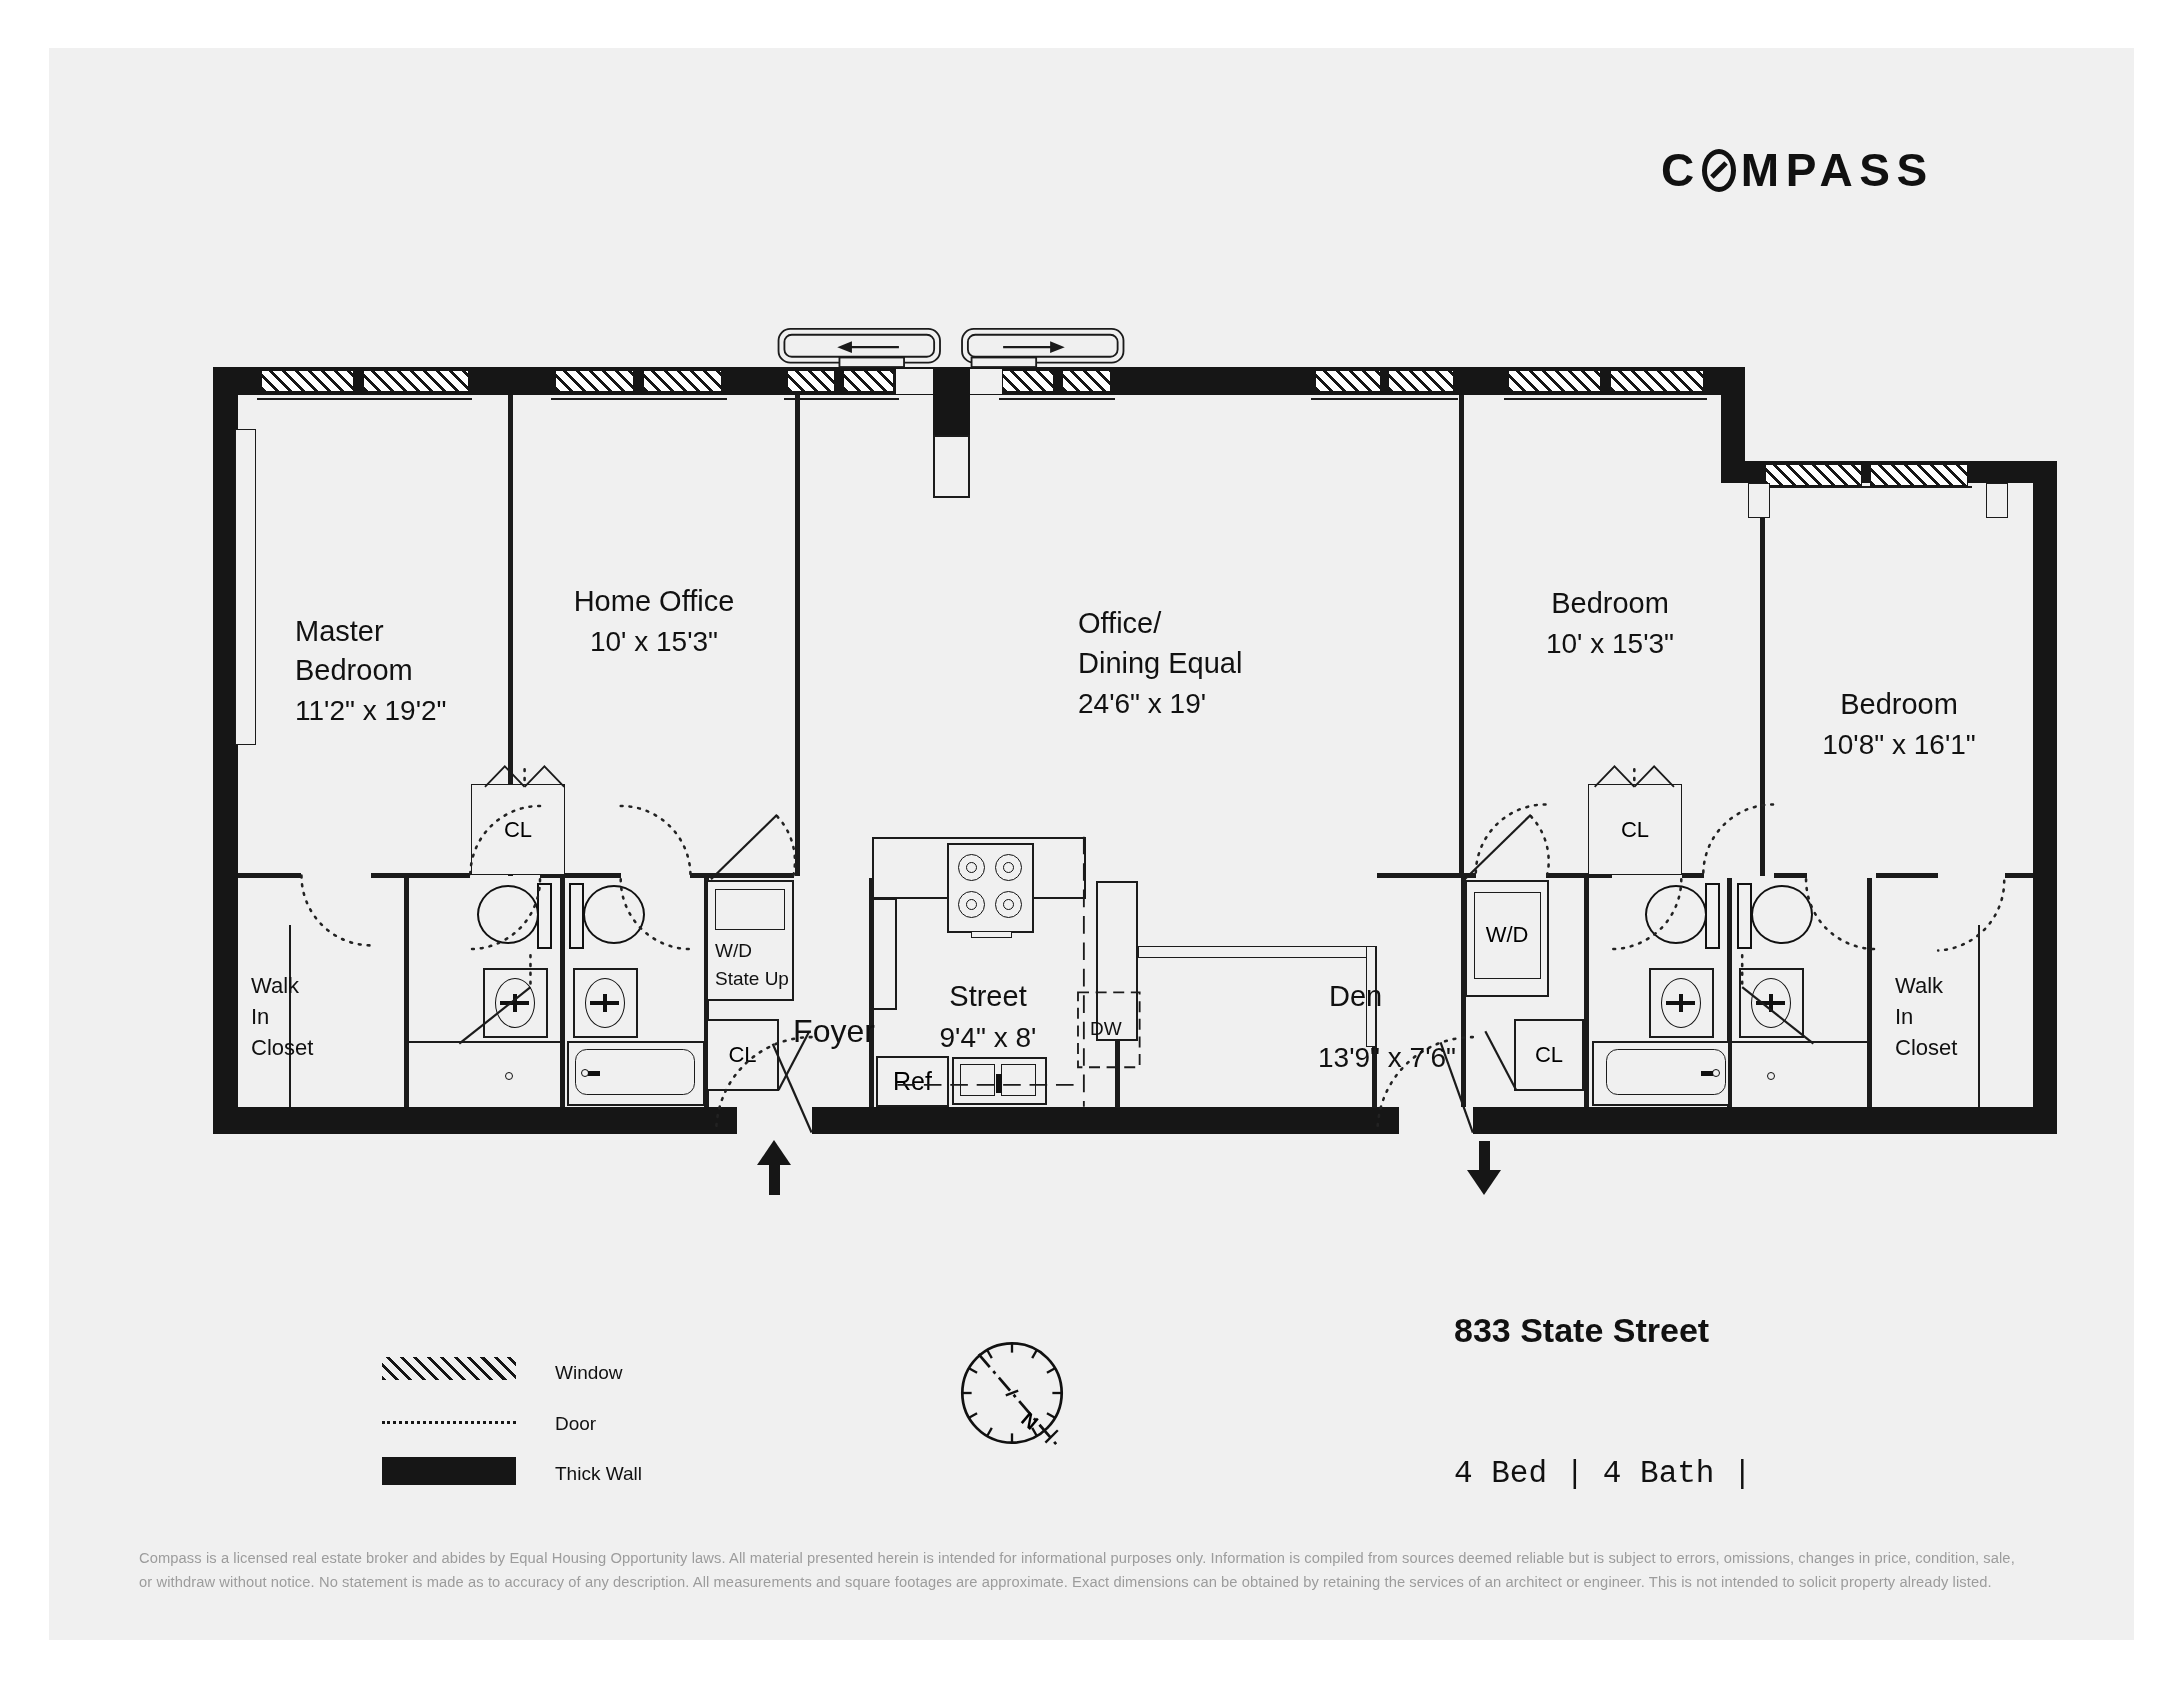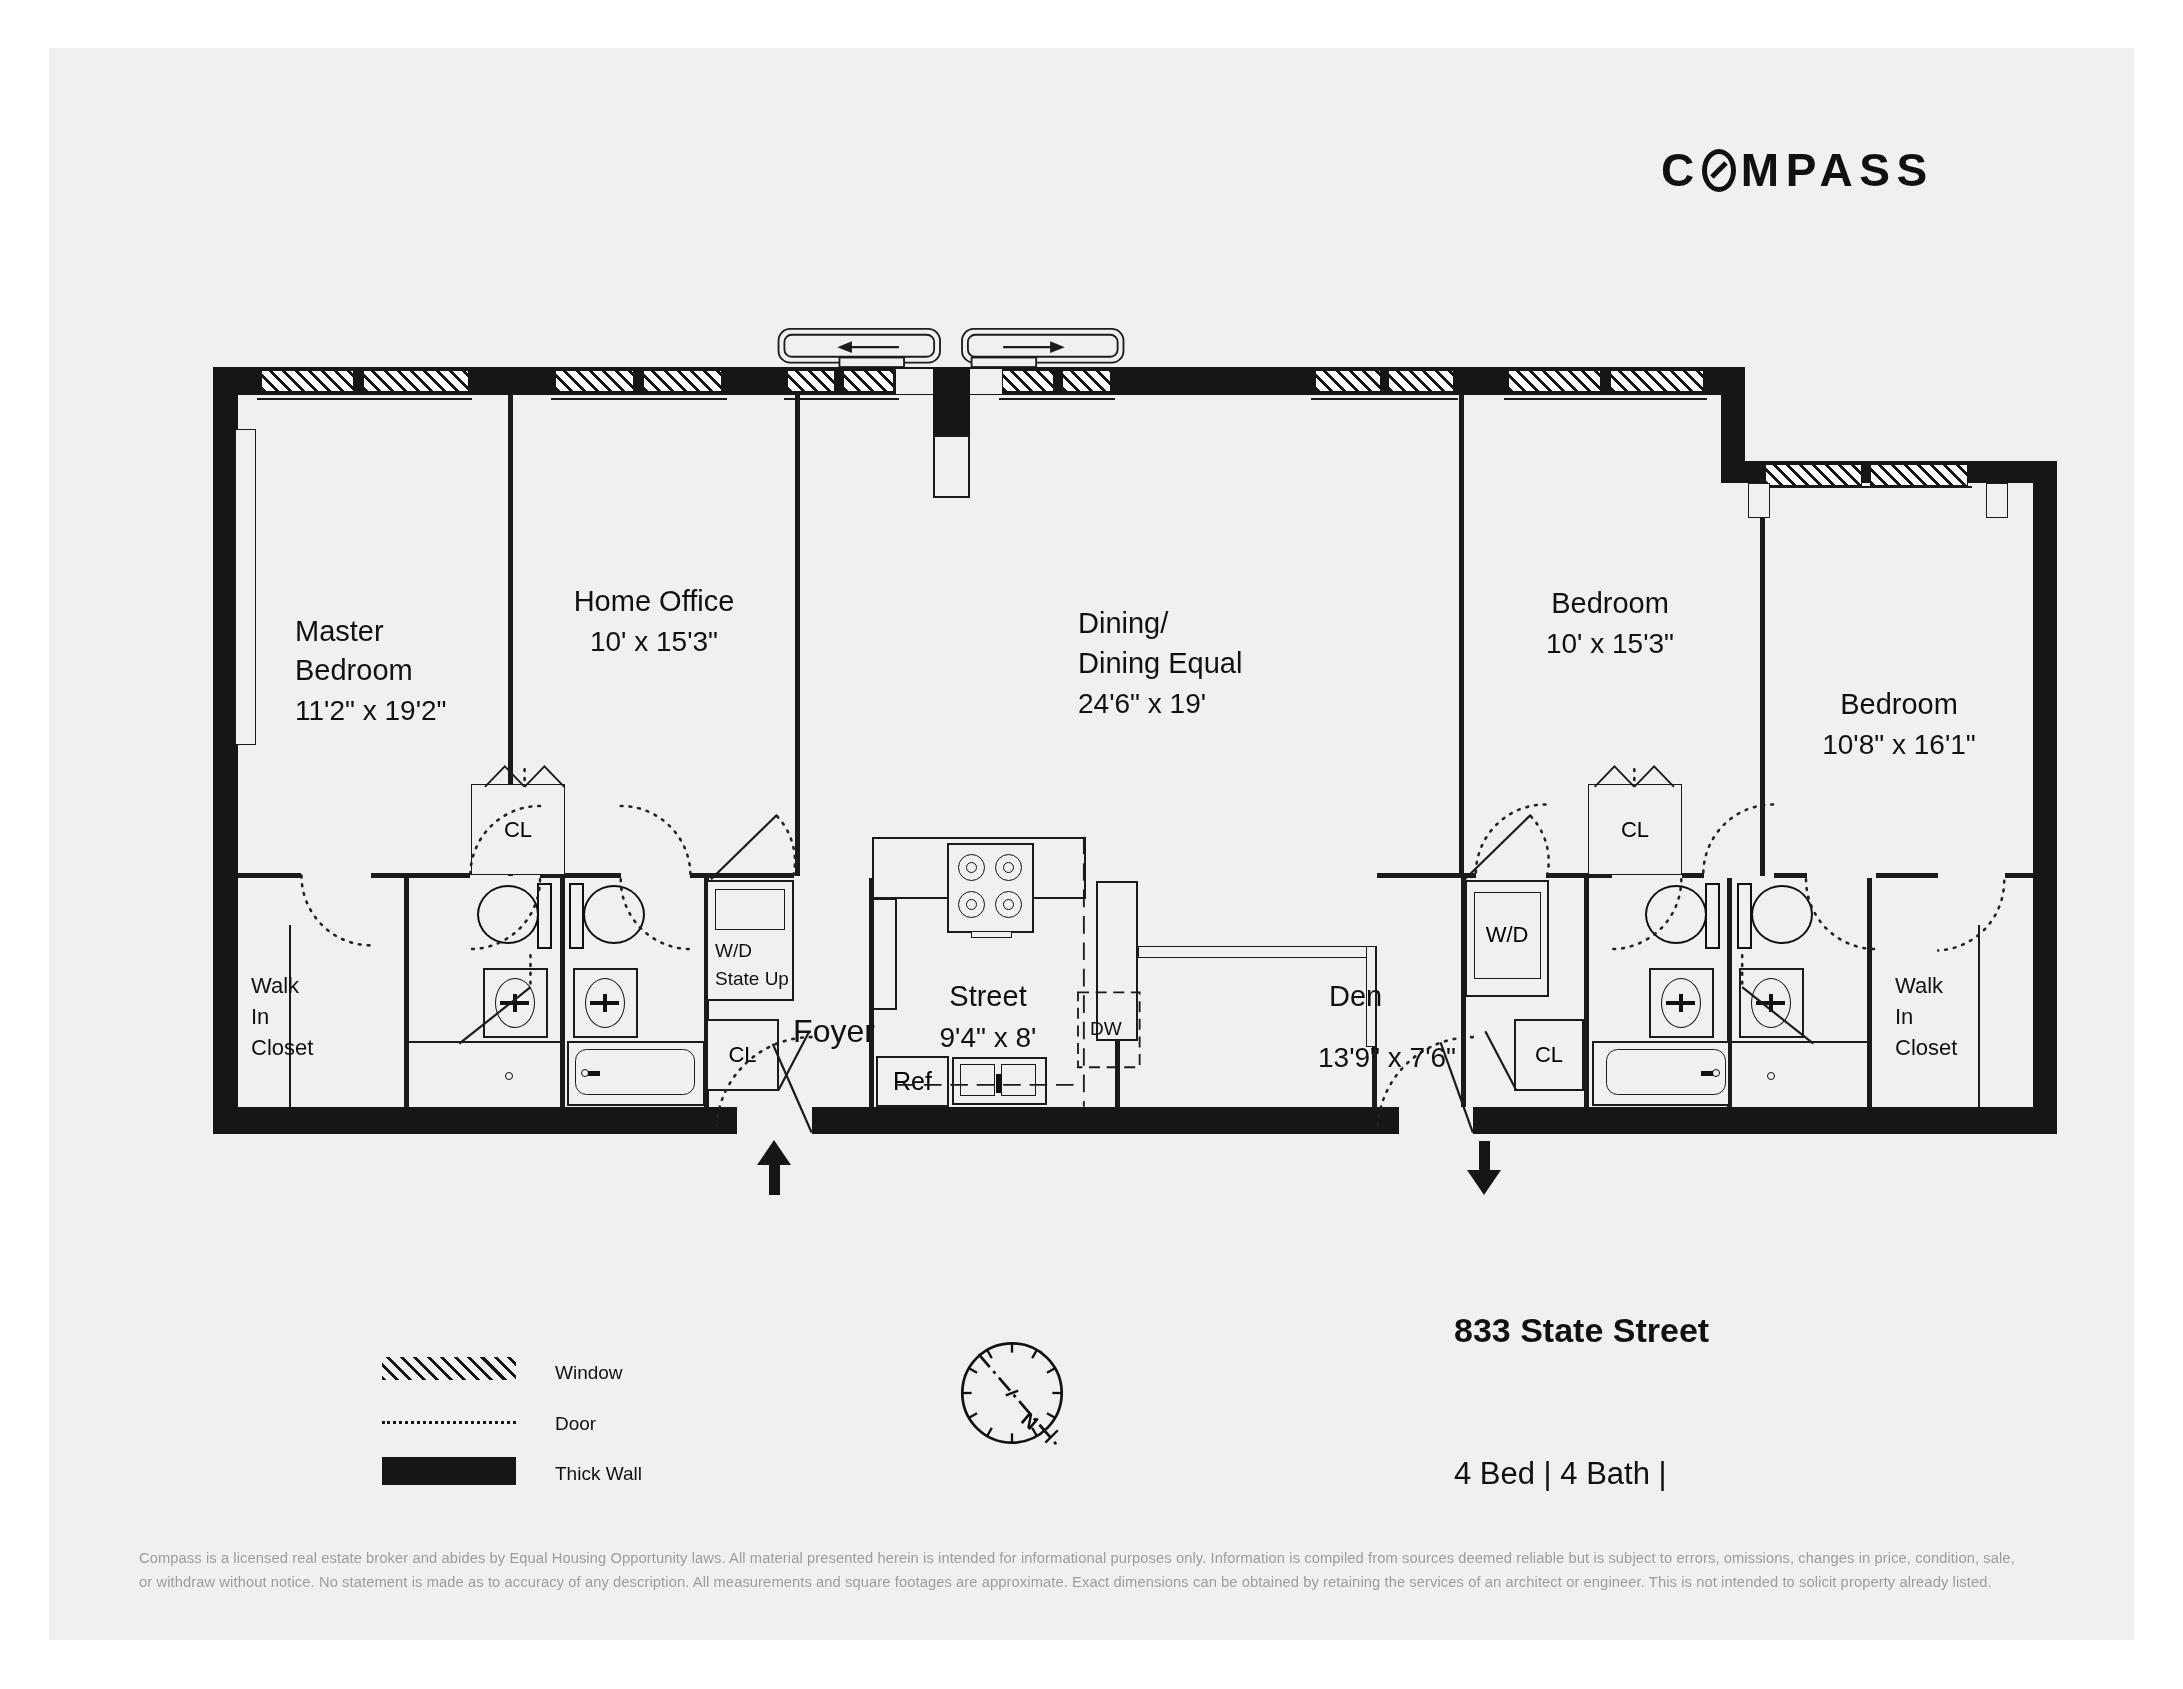--- a/index.html
+++ b/index.html
@@ -299,21 +299,21 @@
       </g>
     </svg>
 
     <div class="lbl rn" style="left:82px;top:250px;">Master</div>
     <div class="lbl rn" style="left:82px;top:289px;">Bedroom</div>
     <div class="lbl rd" style="left:82px;top:330px;">11'2" x 19'2"</div>
 
     <div class="lbl rn ctr" style="left:441px;top:220px;">Home Office</div>
     <div class="lbl rd ctr" style="left:441px;top:261px;">10' x 15'3"</div>
 
-    <div class="lbl rn" style="left:865px;top:242px;">Dining/</div>
+    <div class="lbl rn" style="left:865px;top:242px;">Office/</div>
     <div class="lbl rn" style="left:865px;top:282px;">Dining Equal</div>
     <div class="lbl rd" style="left:865px;top:323px;">24'6" x 19'</div>
 
     <div class="lbl rn ctr" style="left:1397px;top:222px;">Bedroom</div>
     <div class="lbl rd ctr" style="left:1397px;top:263px;">10' x 15'3"</div>
 
     <div class="lbl rn ctr" style="left:1686px;top:323px;">Bedroom</div>
     <div class="lbl rd ctr" style="left:1686px;top:364px;">10'8" x 16'1"</div>
 
     <div class="lbl sm" style="left:38px;top:608px;">Walk</div>
@@ -359,19 +359,19 @@
       <line x1="117" y1="29.6" x2="111" y2="40"></line>
         <line x1="140.4" y1="53" x2="130" y2="59"></line>
     </g>
     <line x1="42" y1="35" x2="142" y2="151" stroke="#111" stroke-width="3.5" stroke-dasharray="22 7 4 7"></line>
     <line x1="128" y1="149" x2="144" y2="133" stroke="#111" stroke-width="3"></line>
     <line x1="77" y1="88" x2="93" y2="82" stroke="#111" stroke-width="3"></line>
     <text x="99" y="129" font-size="26" font-weight="600" font-family="Liberation Sans, sans-serif" transform="rotate(40 107 120)">N</text>
   </svg>
 
   <div class="lbl addr1" style="left:1405px;top:1265px;">833 State Street</div>
-  <div class="lbl addr3" style="left:1405px;top:1410px;">4 Bed | 4 Bath |</div>
+  <div class="lbl addr3" style="left:1405px;top:1410px;font-family:Liberation Mono, monospace;">4 Bed | 4 Bath |</div>
 
   <div class="lbl disc" style="left:90px;top:1503px;">Compass is a licensed real estate broker and abides by Equal Housing Opportunity laws. All material presented herein is intended for informational purposes only. Information is compiled from sources deemed reliable but is subject to errors, omissions, changes in price, condition, sale,</div>
   <div class="lbl disc" style="left:90px;top:1527px;">or withdraw without notice. No statement is made as to accuracy of any description. All measurements and square footages are approximate. Exact dimensions can be obtained by retaining the services of an architect or engineer. This is not intended to solicit property already listed.</div>
 
 </div>
 
 
 </body></html>

